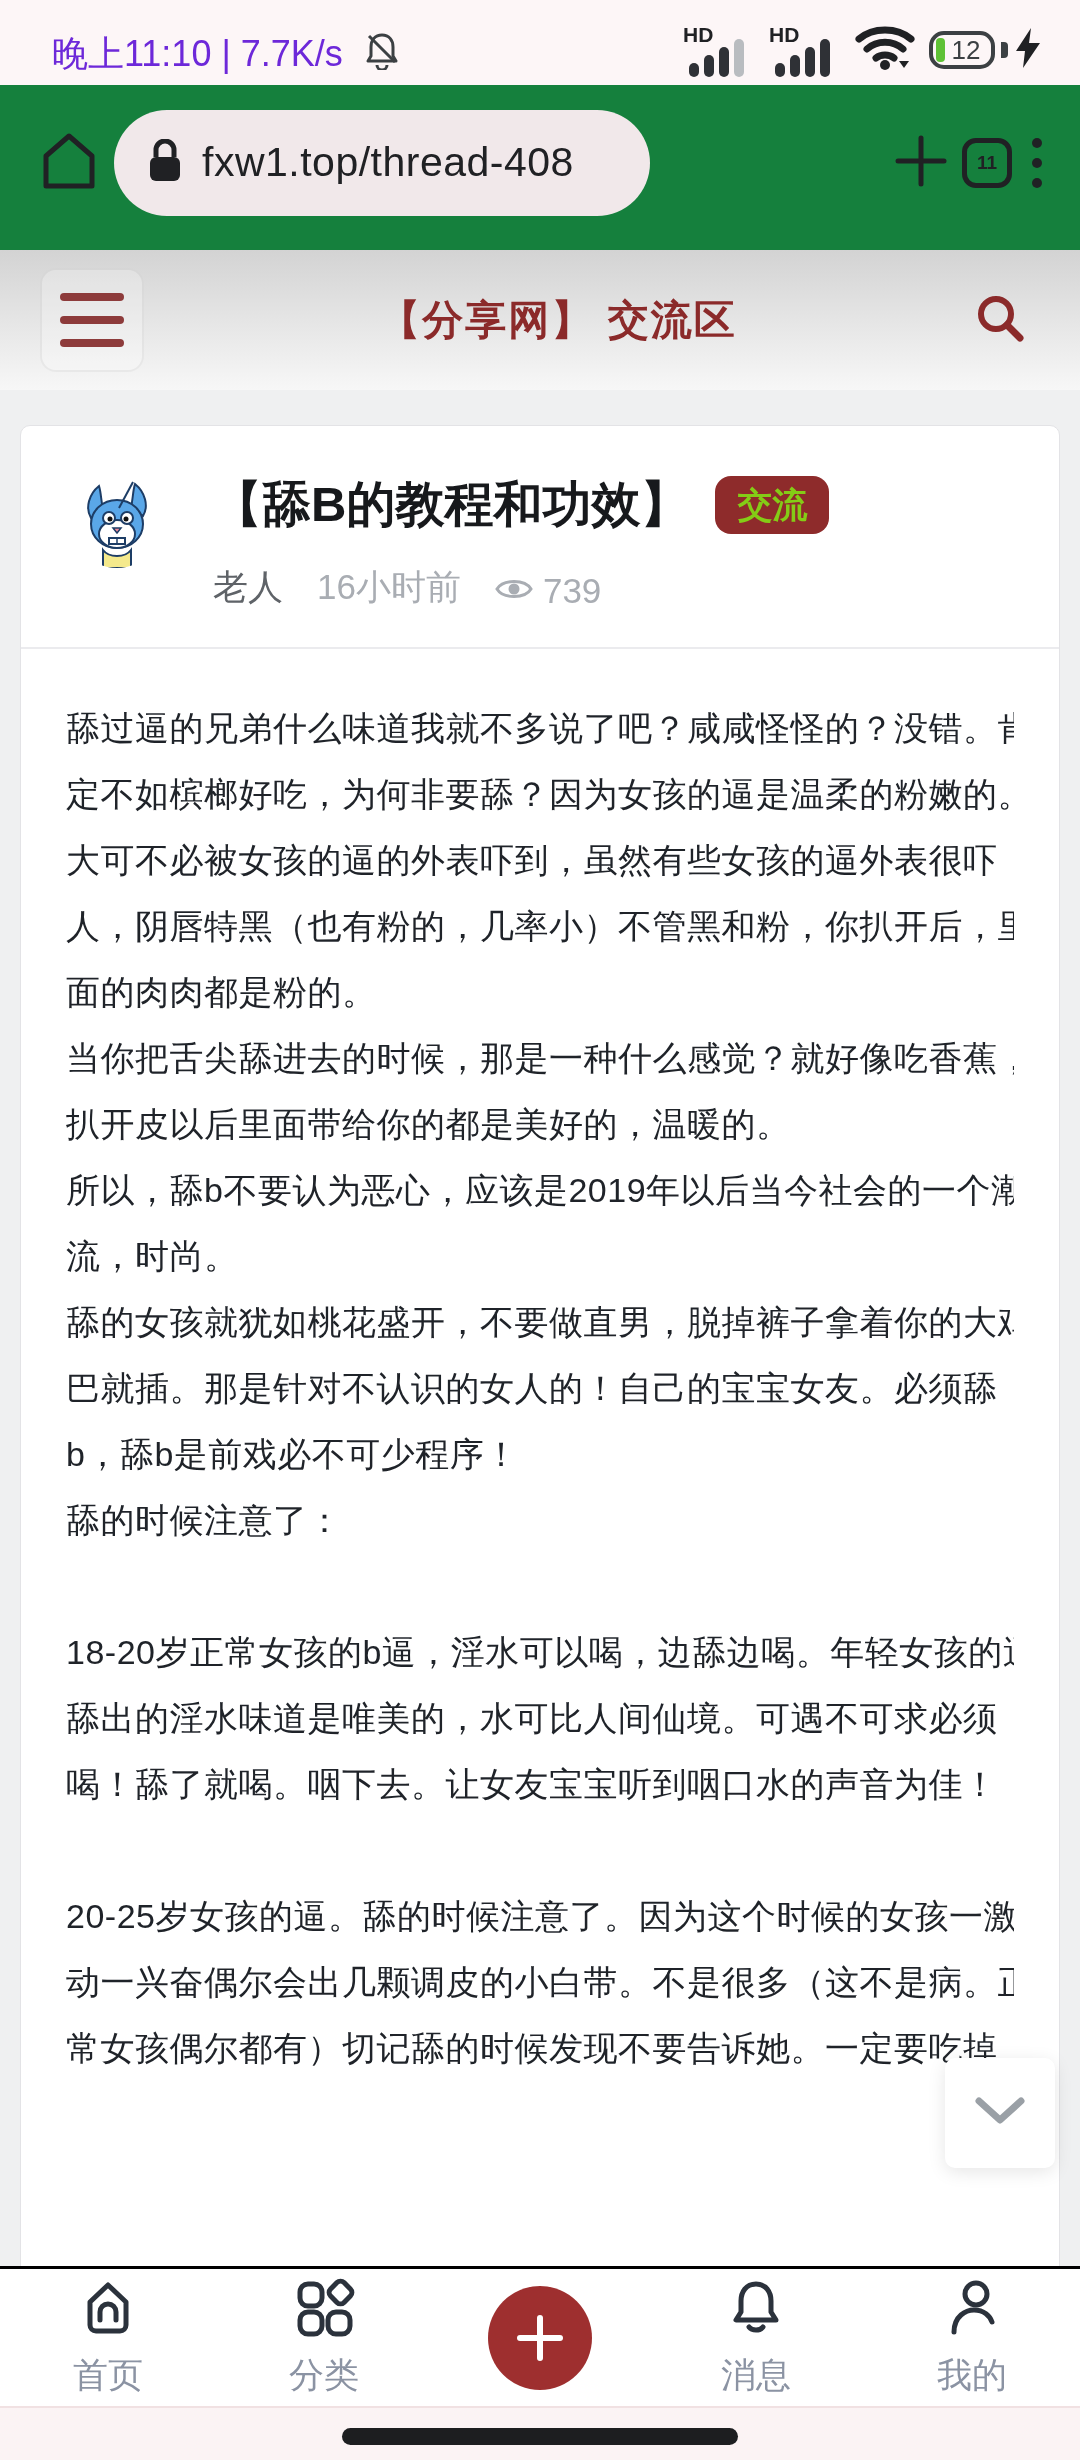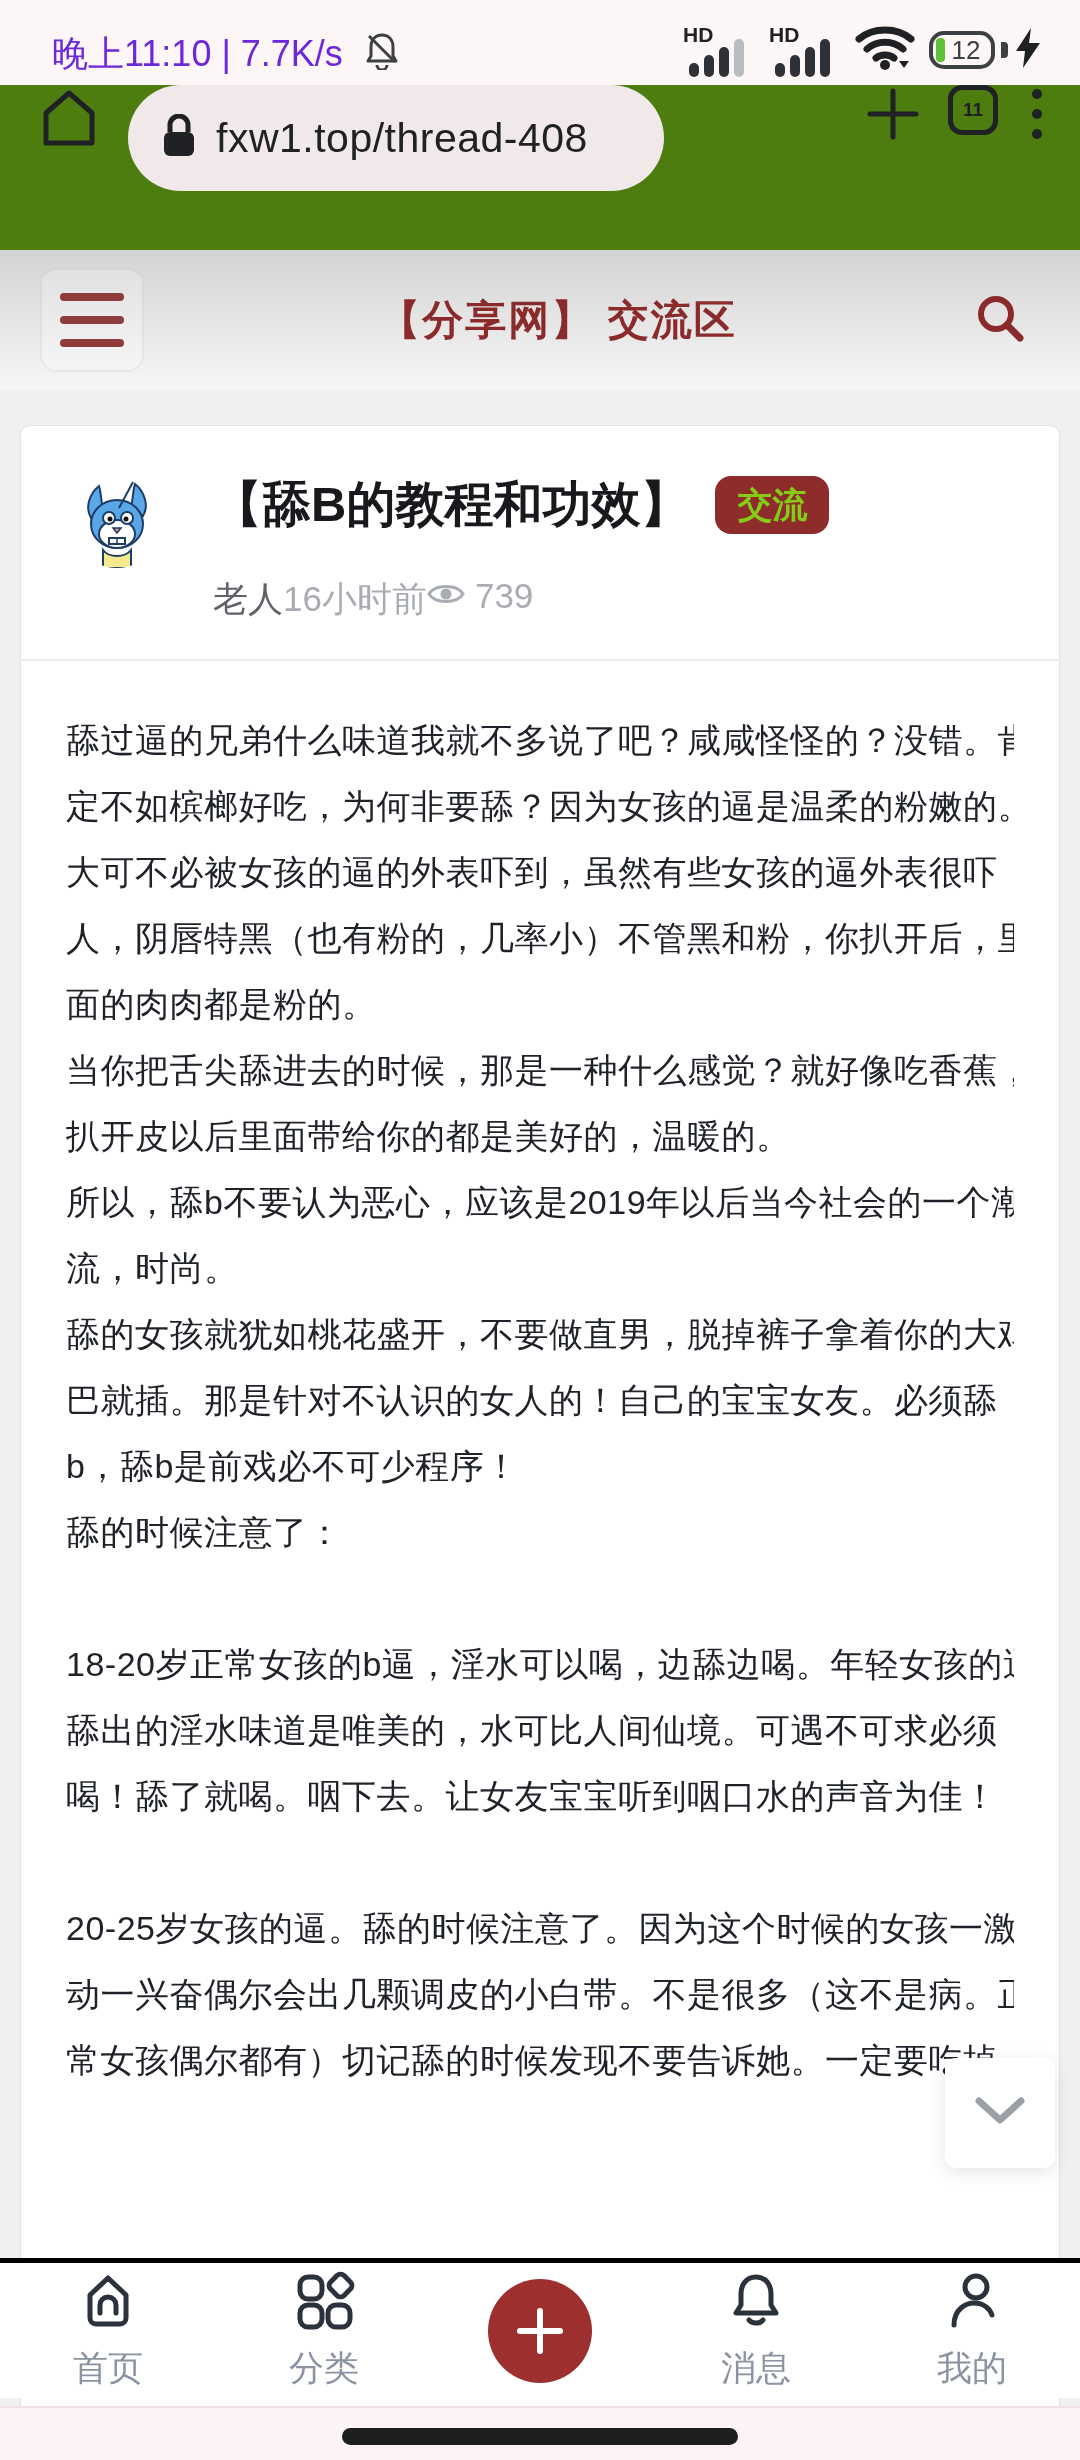--- a/index.html
+++ b/index.html
@@ -24,22 +24,22 @@
   .sim svg { position:absolute; left:6px; bottom:0; }
   .battery-group { display:flex; align-items:center; gap:6px; padding-bottom:4px; }
   .battery { position:relative; width:66px; height:38px; border:4px solid #3c4043; border-radius:15px;
              display:flex; align-items:center; justify-content:center; }
   .battery .level { position:absolute; left:3px; top:3px; width:9px; height:24px; border-radius:4px; background:#5fc236; }
   .battery .pct { font-size:26px; color:#3c4043; font-weight:500; padding-left:8px; }
   .battery-nub { width:7px; height:16px; background:#3c4043; border-radius:0 4px 4px 0; }
 
   
   .browser-bar {
-    height:165px; background:#4d7c0f; flex:0 0 auto;
-    display:flex; align-items:flex-start; padding:0 30px 10px 36px; gap:26px;
+    height:165px; background:#15803d; flex:0 0 auto;
+    display:flex; align-items:center; padding:0 30px 10px 36px; gap:12px;
   }
   .url-pill {
     flex:0 0 auto; width:536px; height:106px; background:#f1e8ea; border-radius:53px;
     display:flex; align-items:center; padding:0 34px; gap:20px;
   }
   .url-text { font-size:41px; color:#202124; letter-spacing:0.5px; white-space:nowrap; overflow:hidden; }
   .toolbar-spacer { flex:1; }
   .tab-box {
     width:50px; height:50px; border:5px solid #202124; border-radius:14px;
     display:flex; align-items:center; justify-content:center;
@@ -70,42 +70,42 @@
   }
   .thread-head { padding:46px 44px 36px 48px; display:flex; gap:48px; }
   .avatar { width:96px; height:96px; border-radius:50%; overflow:hidden; flex:0 0 auto; background:#ffffff; }
   .head-col { flex:1; min-width:0; }
   .title-row { display:flex; align-items:center; gap:26px; }
   .thread-title { font-size:49px; font-weight:700; color:#17191c; white-space:nowrap; }
   .badge {
     flex:0 0 auto; background:#8e2b2b; color:#84cc16; font-size:35px; font-weight:600;
     padding:10px 22px; border-radius:16px; line-height:1.1;
   }
-  .meta-row { margin-top:38px; display:flex; align-items:flex-start; }
+  .meta-row { margin-top:26px; display:flex; align-items:flex-end; gap:34px; }
   .author { font-size:35px; color:#5f6368; font-weight:500; }
   .timestamp { font-size:35px; color:#a9adb3; }
   .views { display:flex; align-items:center; gap:10px; font-size:35px; color:#a9adb3; }
   .divider { height:2px; background:#ebebee; margin:0; }
   .thread-body { padding:46px 45px 40px 45px; }
   .body-line {
     height:66px; line-height:66px; font-size:34px; color:#1f2329;
     white-space:nowrap; overflow:hidden; letter-spacing:0.5px;
   }
 
   
   .fab-down {
     position:absolute; width:110px; height:110px; right:25px; top:2058px;
     background:#ffffff; border-radius:10px; box-shadow:0 4px 18px rgba(0,0,0,0.10);
     display:flex; align-items:center; justify-content:center; z-index:5;
   }
 
   
   .bottom-nav {
-    position:absolute; left:0; right:0; bottom:62px; height:140px; background:#ffffff;
-    border-top:5px solid #000000; display:flex; z-index:6;
+    position:absolute; left:0; right:0; bottom:54px; height:140px; background:#ffffff;
+    border-top:3px solid #000000; display:flex; z-index:6;
   }
   .nav-item { flex:1; display:flex; flex-direction:column; align-items:center; justify-content:center; gap:8px; }
   .nav-label { font-size:35px; color:#8b93a3; }
   .plus-btn {
     width:104px; height:104px; border-radius:50%; background:#9e2f2f;
     display:flex; align-items:center; justify-content:center;
   }
 
   
   .indicator-strip {

